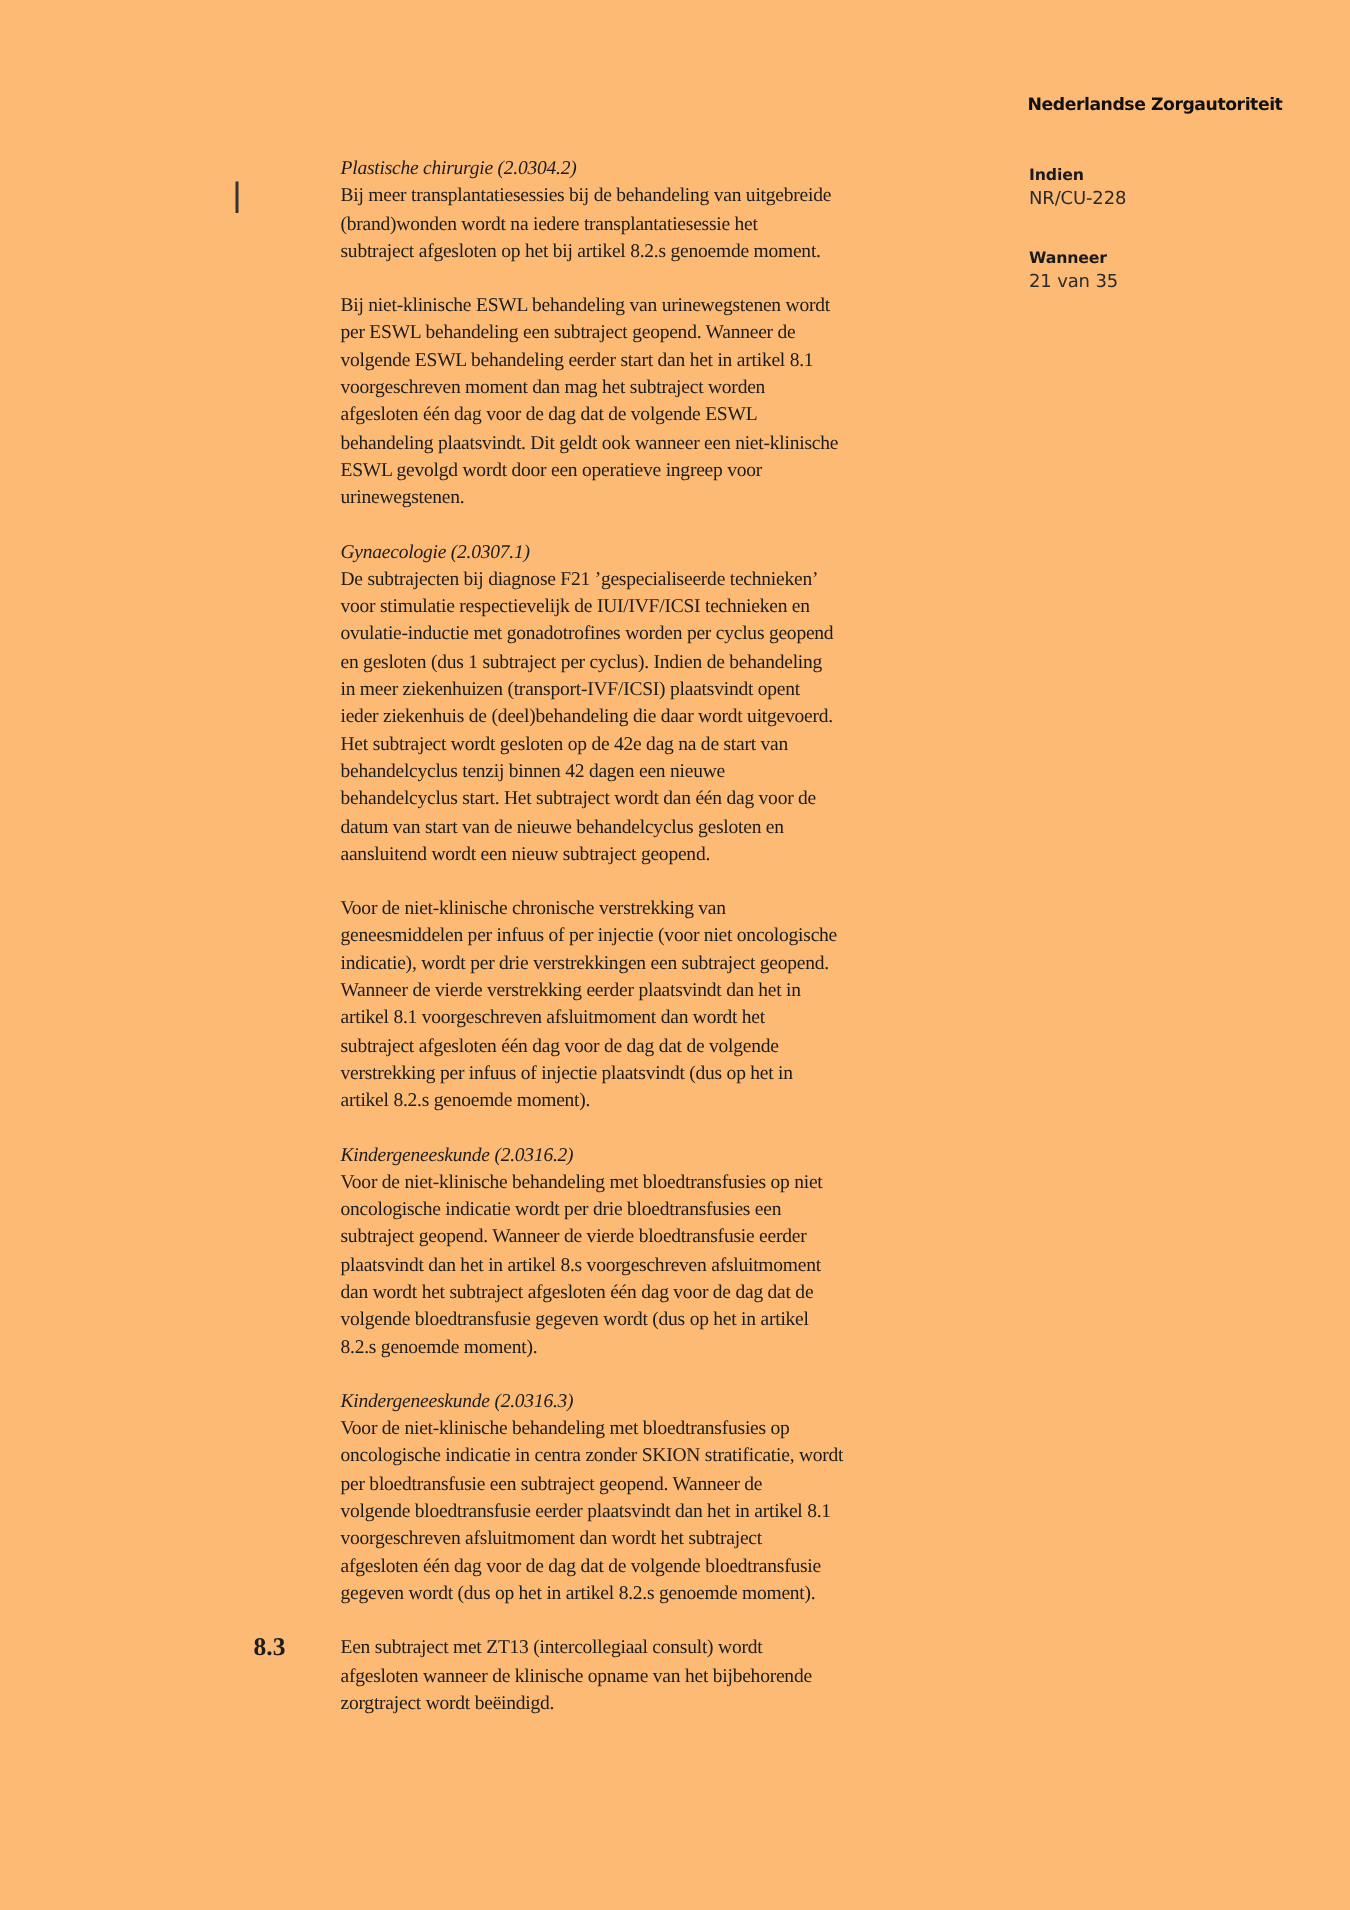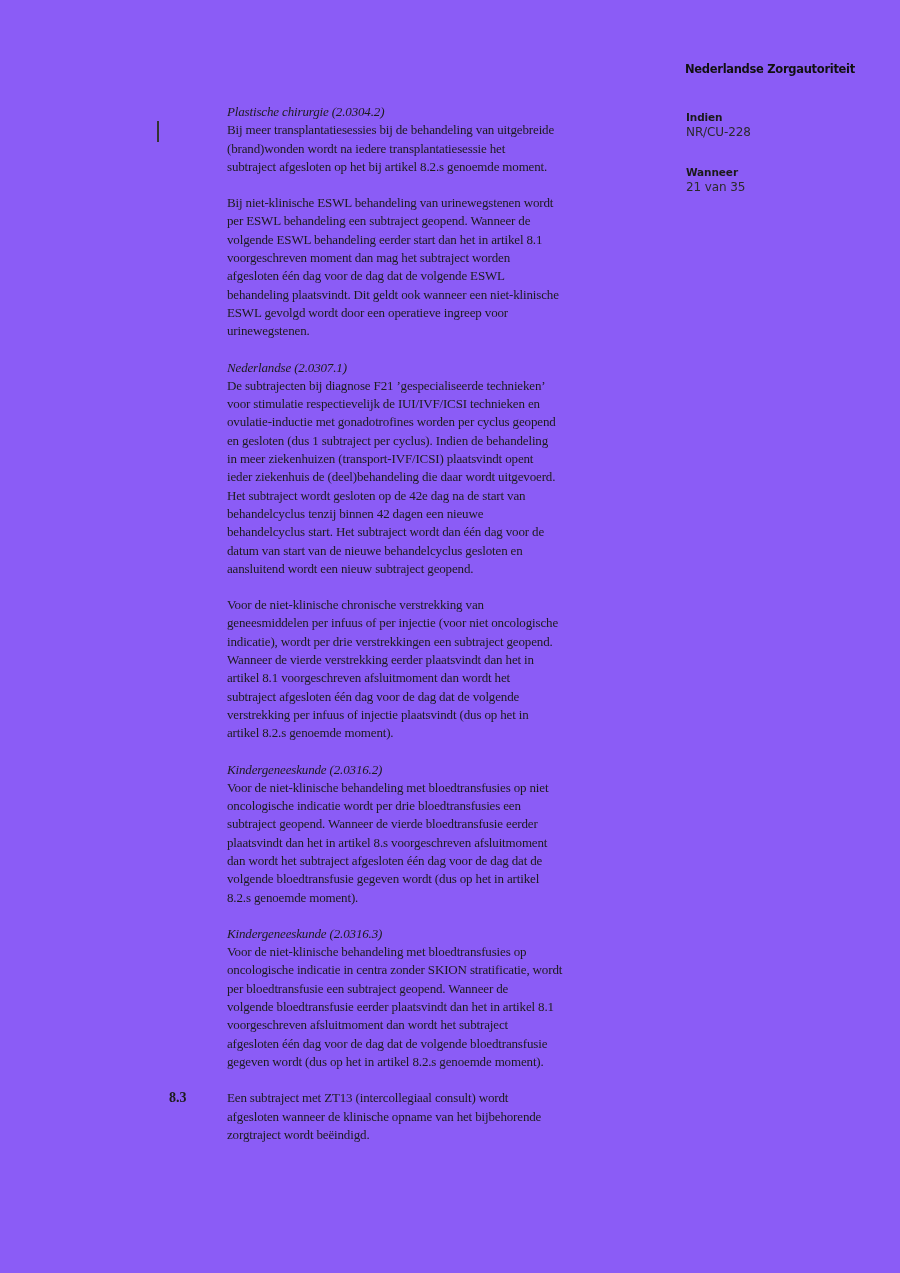--- a/index.html
+++ b/index.html
@@ -4,21 +4,21 @@
 <style>
   html, body {
     margin: 0;
     padding: 0;
     background: #ffffff;
   }
   .page {
     position: relative;
     width: 900px;
     height: 1273px;
-    background: #8b5cf6;
+    background: #fdba74;
     font-family: "DejaVu Sans", "Liberation Sans", sans-serif;
     color: #1c1c1c;
     overflow: hidden;
   }
   .brand {
     position: absolute;
     left: 685px;
     top: 62px;
     font-size: 11.5px;
     font-weight: bold;
@@ -75,21 +75,21 @@
   .section-body {
     font-size: 13px;
     line-height: 18.3px;
     letter-spacing: -0.15px;
     white-space: pre;
   }
   .section-number {
     position: absolute;
     left: -58px;
     top: 0;
-    font-size: 14px;
+    font-size: 17px;
     font-weight: bold;
     line-height: 18.3px;
   }
 </style>
 </head>
 <body>
 
 <div class="page">
 
   <div class="brand">Nederlandse Zorgautoriteit</div>
@@ -117,21 +117,21 @@
 per ESWL behandeling een subtraject geopend. Wanneer de
 volgende ESWL behandeling eerder start dan het in artikel 8.1
 voorgeschreven moment dan mag het subtraject worden
 afgesloten één dag voor de dag dat de volgende ESWL
 behandeling plaatsvindt. Dit geldt ook wanneer een niet-klinische
 ESWL gevolgd wordt door een operatieve ingreep voor
 urinewegstenen.</div>
     </div>
 
     <div class="section">
-      <div class="section-heading">Nederlandse (2.0307.1)</div>
+      <div class="section-heading">Gynaecologie (2.0307.1)</div>
       <div class="section-body">De subtrajecten bij diagnose F21 ’gespecialiseerde technieken’
 voor stimulatie respectievelijk de IUI/IVF/ICSI technieken en
 ovulatie-inductie met gonadotrofines worden per cyclus geopend
 en gesloten (dus 1 subtraject per cyclus). Indien de behandeling
 in meer ziekenhuizen (transport-IVF/ICSI) plaatsvindt opent
 ieder ziekenhuis de (deel)behandeling die daar wordt uitgevoerd.
 Het subtraject wordt gesloten op de 42e dag na de start van
 behandelcyclus tenzij binnen 42 dagen een nieuwe
 behandelcyclus start. Het subtraject wordt dan één dag voor de
 datum van start van de nieuwe behandelcyclus gesloten en

